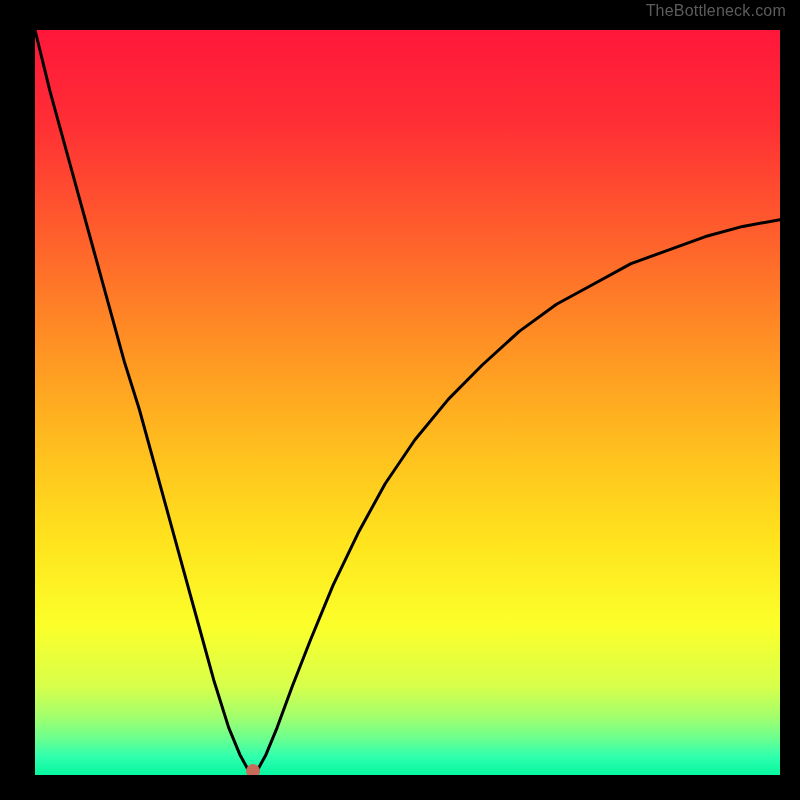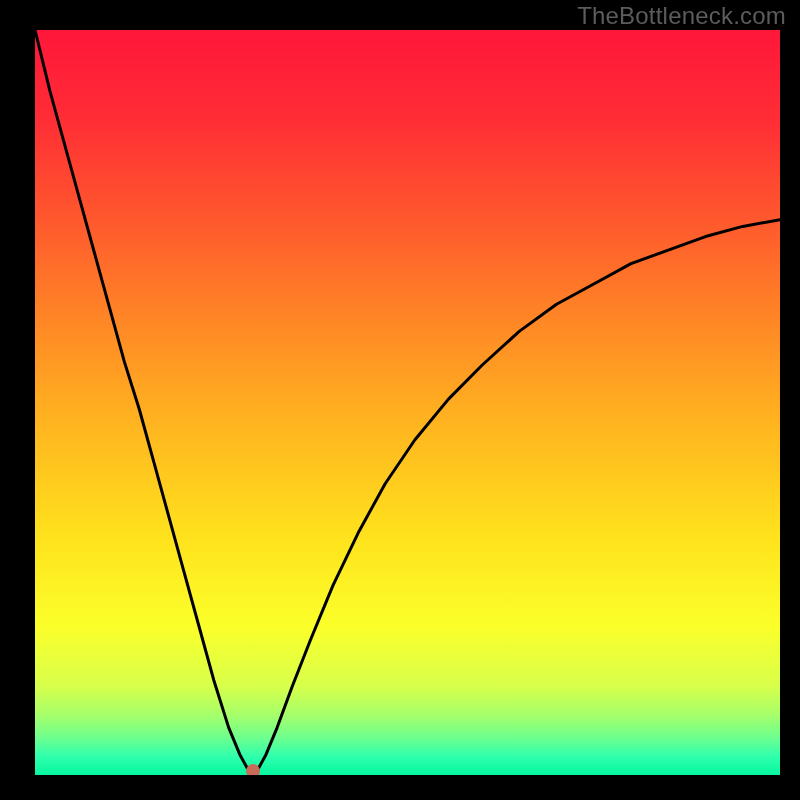--- a/index.html
+++ b/index.html
@@ -15,21 +15,21 @@
     position: relative;
     width: 800px;
     height: 800px;
     background: #000000;
   }
   .watermark {
     position: absolute;
     top: 2px;
     right: 14px;
     color: #5c5c5c;
-    font-size: 24px;
+    font-size: 16px;
     font-weight: 500;
     letter-spacing: 0.2px;
     z-index: 10;
   }
   .plot-wrap {
     position: absolute;
     left: 35px;
     top: 30px;
     width: 745px;
     height: 745px;

